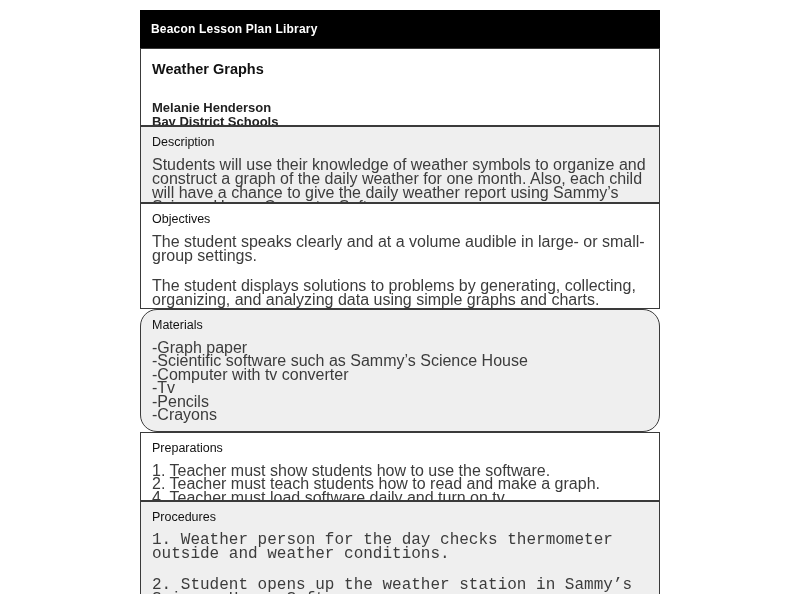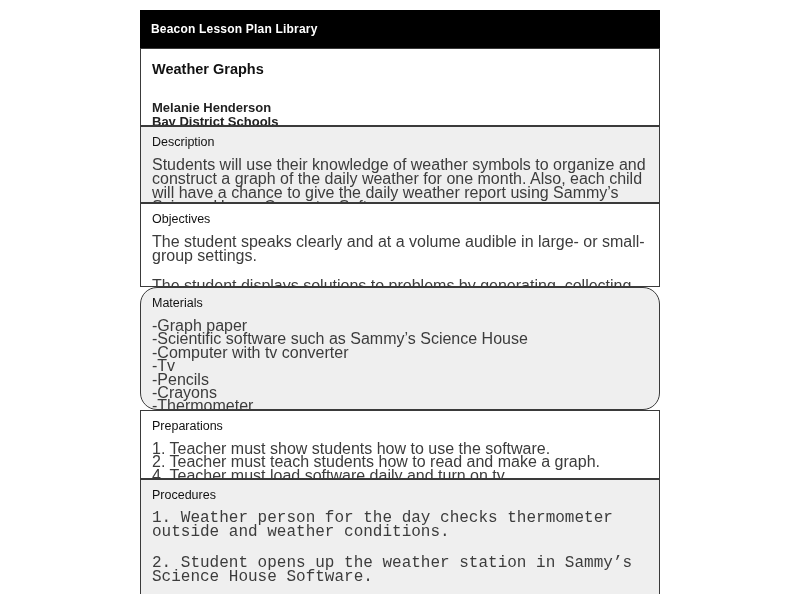--- a/index.html
+++ b/index.html
@@ -50,21 +50,21 @@
     color: var(--heading-text, #111);
     margin-bottom: 24px;
   }
   .byline {
     font-size: 13px;
     font-weight: bold;
     line-height: 13.5px;
     color: #222;
   }
   .sec-description  { height: 77px; }
-  .sec-objectives   { height: 84px; }
+  .sec-objectives   { height: 106px; }
   .sec-materials    { height: 123px; border-radius: 17px; }
   .sec-preparations { height: 69px; }
   .sec-procedures   { min-height: 78px; }
   .block { margin-bottom: 16px; }
   .block:last-child { margin-bottom: 0; }
   .sec-procedures .block { margin-bottom: 17px; font-family: Liberation Mono, monospace; }
   .block .txt {
     font-size: 16px;
     line-height: 14px;
   }
@@ -106,21 +106,20 @@
       </div>
       <div class="sec sec-materials alt">
         <h2>Materials</h2>
         <div class="block">
           <div class="txt">-Graph paper</div>
           <div class="txt">-Scientific software such as Sammy’s Science House</div>
           <div class="txt">-Computer with tv converter</div>
           <div class="txt">-Tv</div>
           <div class="txt">-Pencils</div>
           <div class="txt">-Crayons</div>
-          <div class="txt">-Thermometer</div>
         </div>
       </div>
       <div class="sec sec-preparations">
         <h2>Preparations</h2>
         <div class="block">
           <div class="txt">1. Teacher must show students how to use the software.</div>
           <div class="txt">2. Teacher must teach students how to read and make a graph.</div>
           <div class="txt">4. Teacher must load software daily and turn on tv.</div>
         </div>
       </div>

